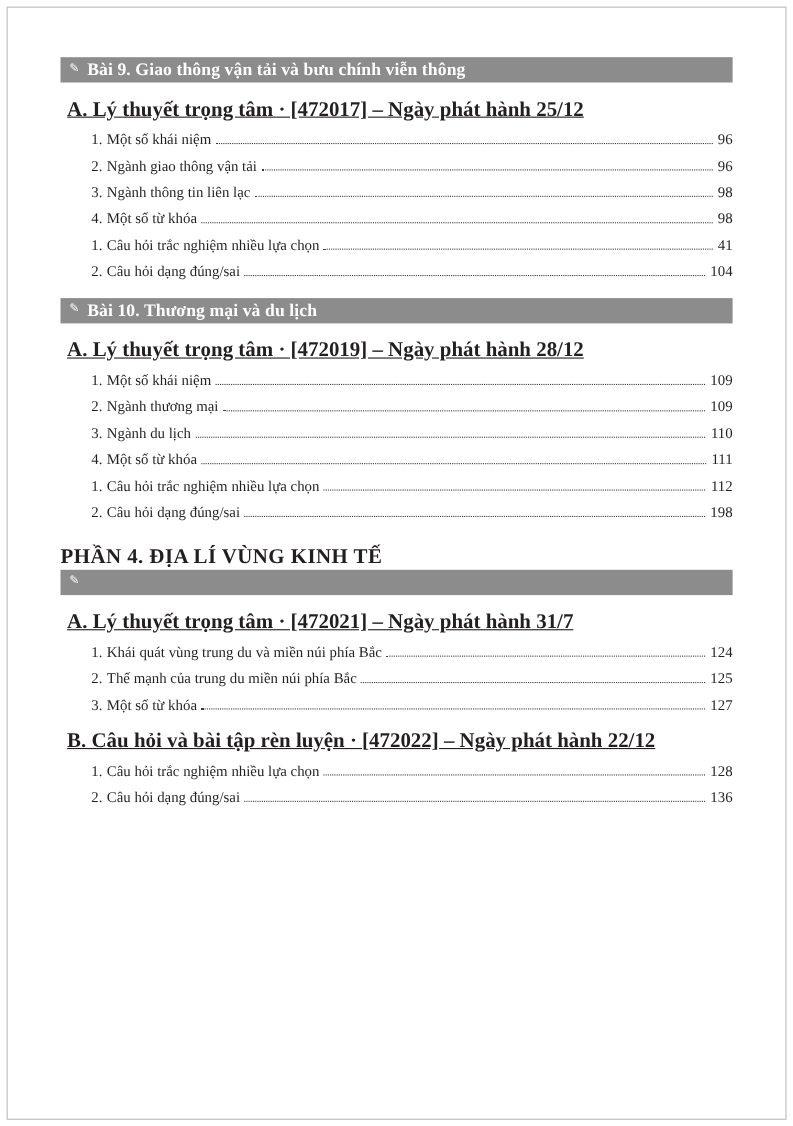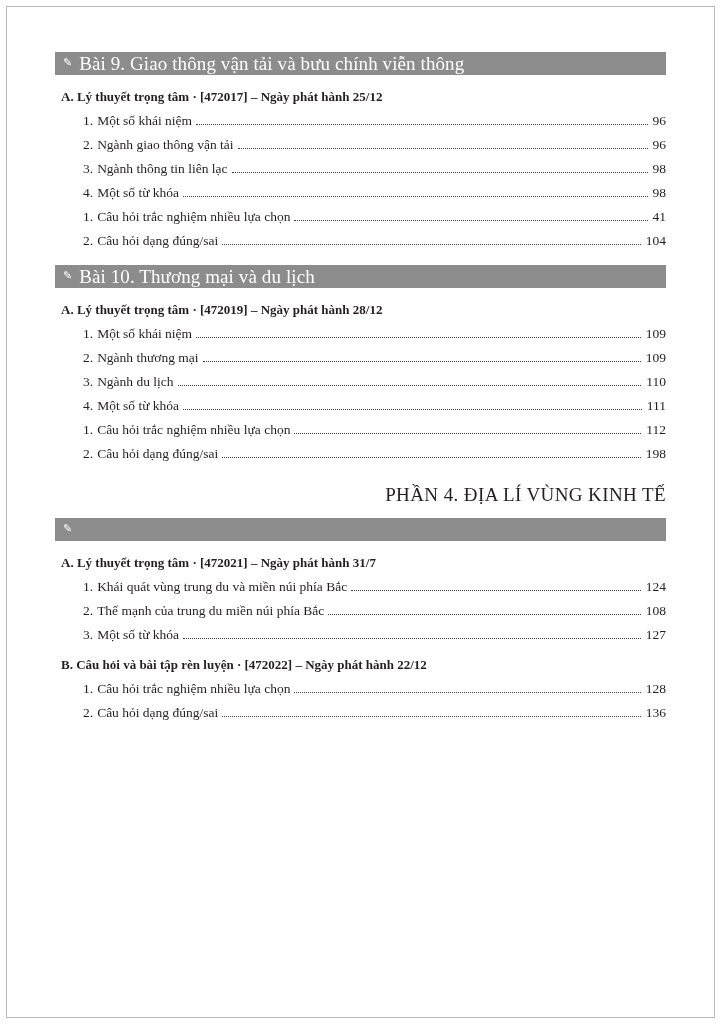--- a/index.html
+++ b/index.html
@@ -47,33 +47,34 @@
     padding: 0 8px;
     margin: 0 0 6px 0;
   }
   .bar .pen {
     font-size: 11px;
     line-height: 1;
     margin-right: 7px;
     transform: translateY(-1px);
   }
   .bar .bar-text {
-    font-weight: normal;
-    font-size: 19px;
+    font-weight: bold;
+    font-size: 16px;
     letter-spacing: 0.1px;
     white-space: nowrap;
     text-align: right;
   }
 
   
   .sub {
     font-weight: bold;
-    font-size: 13px;
+    font-size: 19px;
     margin: 14px 0 4px 0;
     padding-left: 6px;
+    text-decoration: underline;
   }
 
   
   .entry {
     display: flex;
     align-items: baseline;
     font-size: 13.5px;
     margin: 8px 0 8px 0;
     padding-left: 28px;
   }
@@ -91,25 +92,25 @@
     min-width: 8px;
     height: 0;
   }
   .entry .pg {
     white-space: nowrap;
     padding-left: 2px;
   }
 
   
   .part {
-    text-align: right;
-    font-weight: normal;
+    text-align: left;
+    font-weight: bold;
     font-size: 19px;
     letter-spacing: 0.4px;
-    margin: 22px 0 12px 0;
+    margin: 22px 0 0 0;
   }
 
   .group { margin-bottom: 2px; }
 </style>
 </head>
 <body>
 
 <div class="page">
   <div class="page-border"></div>
   <div class="content">
@@ -222,21 +223,21 @@
       <div class="entry">
         <span class="num">1.</span>
         <span class="title">Khái quát vùng trung du và miền núi phía Bắc</span>
         <span class="leader"></span>
         <span class="pg">124</span>
       </div>
       <div class="entry">
         <span class="num">2.</span>
         <span class="title">Thế mạnh của trung du miền núi phía Bắc</span>
         <span class="leader"></span>
-        <span class="pg">108</span>
+        <span class="pg">125</span>
       </div>
       <div class="entry">
         <span class="num">3.</span>
         <span class="title">Một số từ khóa</span>
         <span class="leader"></span>
         <span class="pg">127</span>
       </div>
 
       <div class="sub">B. Câu hỏi và bài tập rèn luyện · [472022] – Ngày phát hành 22/12</div>
 

